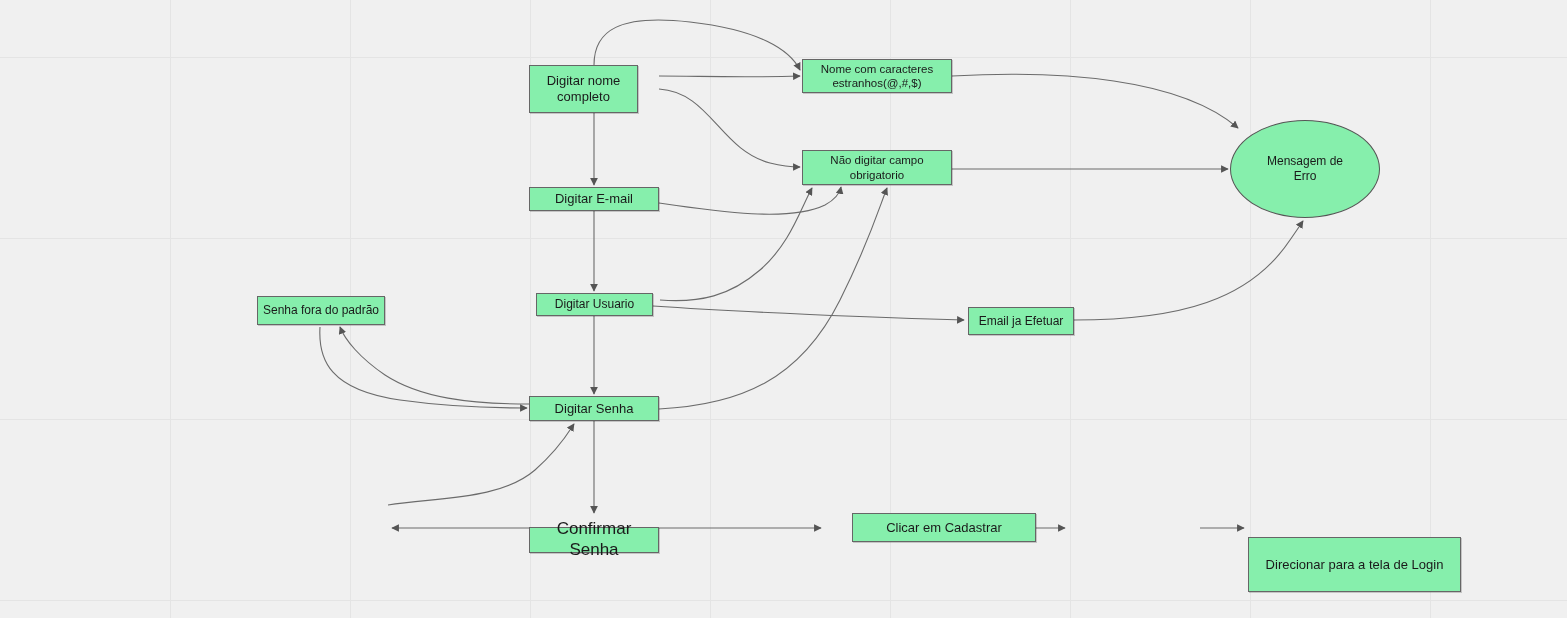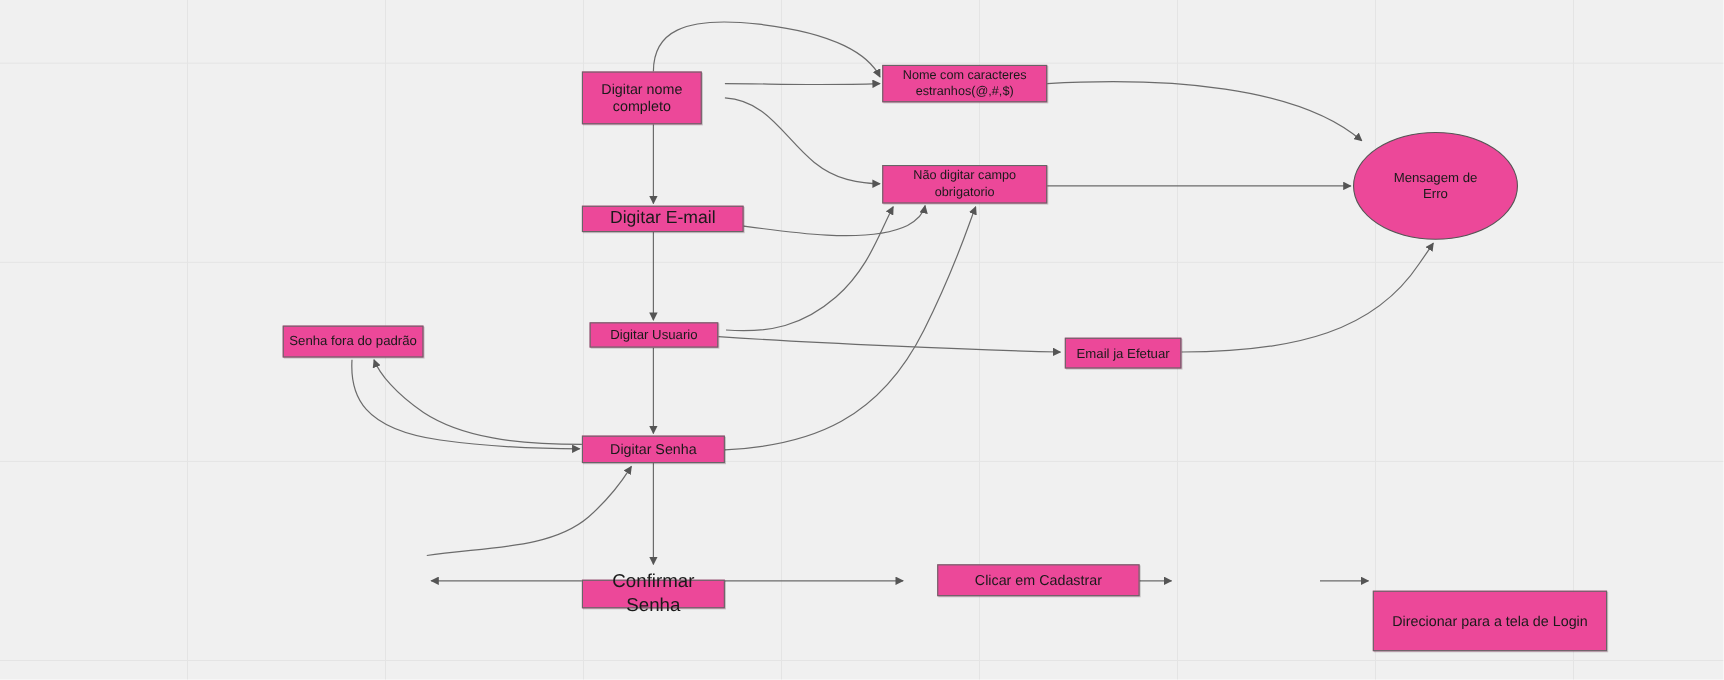--- a/index.html
+++ b/index.html
@@ -28,21 +28,21 @@
   #edges {
     position: absolute;
     left: 0; top: 0;
     width: 1567px;
     height: 618px;
     pointer-events: none;
   }
   .node {
     position: absolute;
     box-sizing: border-box;
-    background: #ec4899;
+    background: #86efac;
     border: 1px solid #666666;
     color: #1a1a1a;
     display: flex;
     align-items: center;
     justify-content: center;
     text-align: center;
     line-height: 1.22;
     white-space: pre-line;
     box-shadow: 1px 1px 0 rgba(0,0,0,0.18);
   }
@@ -117,21 +117,21 @@
   </svg>
 
   <div class="node" style="left: 529px; top: 65px; width: 109px; height: 48px; font-size: 13px;">Digitar nome
 completo</div>
   <div class="node" style="left: 802px; top: 59px; width: 150px; height: 34px; font-size: 11.5px;">Nome com caracteres
 estranhos(@,#,$)</div>
   <div class="node" style="left: 802px; top: 150px; width: 150px; height: 35px; font-size: 11.5px;">Não digitar campo
 obrigatorio</div>
   <div class="node ellipse" style="left: 1230px; top: 120px; width: 150px; height: 98px; font-size: 12px;">Mensagem de
 Erro</div>
-  <div class="node" style="left: 529px; top: 187px; width: 147px; height: 24px; font-size: 16px;">Digitar E-mail</div>
+  <div class="node" style="left: 529px; top: 187px; width: 130px; height: 24px; font-size: 13px;">Digitar E-mail</div>
   <div class="node" style="left: 257px; top: 296px; width: 128px; height: 29px; font-size: 12px;">Senha fora do padrão</div>
   <div class="node" style="left: 536px; top: 293px; width: 117px; height: 23px; font-size: 12px;">Digitar Usuario</div>
   <div class="node" style="left: 968px; top: 307px; width: 106px; height: 28px; font-size: 12px;">Email ja Efetuar</div>
   <div class="node" style="left: 529px; top: 396px; width: 130px; height: 25px; font-size: 13px;">Digitar Senha</div>
   <div class="node" style="left: 529px; top: 515px; width: 130px; height: 26px; font-size: 17px; margin-top: 12px;">Confirmar Senha</div>
   <div class="node" style="left: 852px; top: 513px; width: 184px; height: 29px; font-size: 13px;">Clicar em Cadastrar</div>
   <div class="node" style="left: 1248px; top: 500px; width: 213px; height: 55px; font-size: 13px; margin-top: 37px;">Direcionar para a tela de Login</div>
 
 </div>
 

